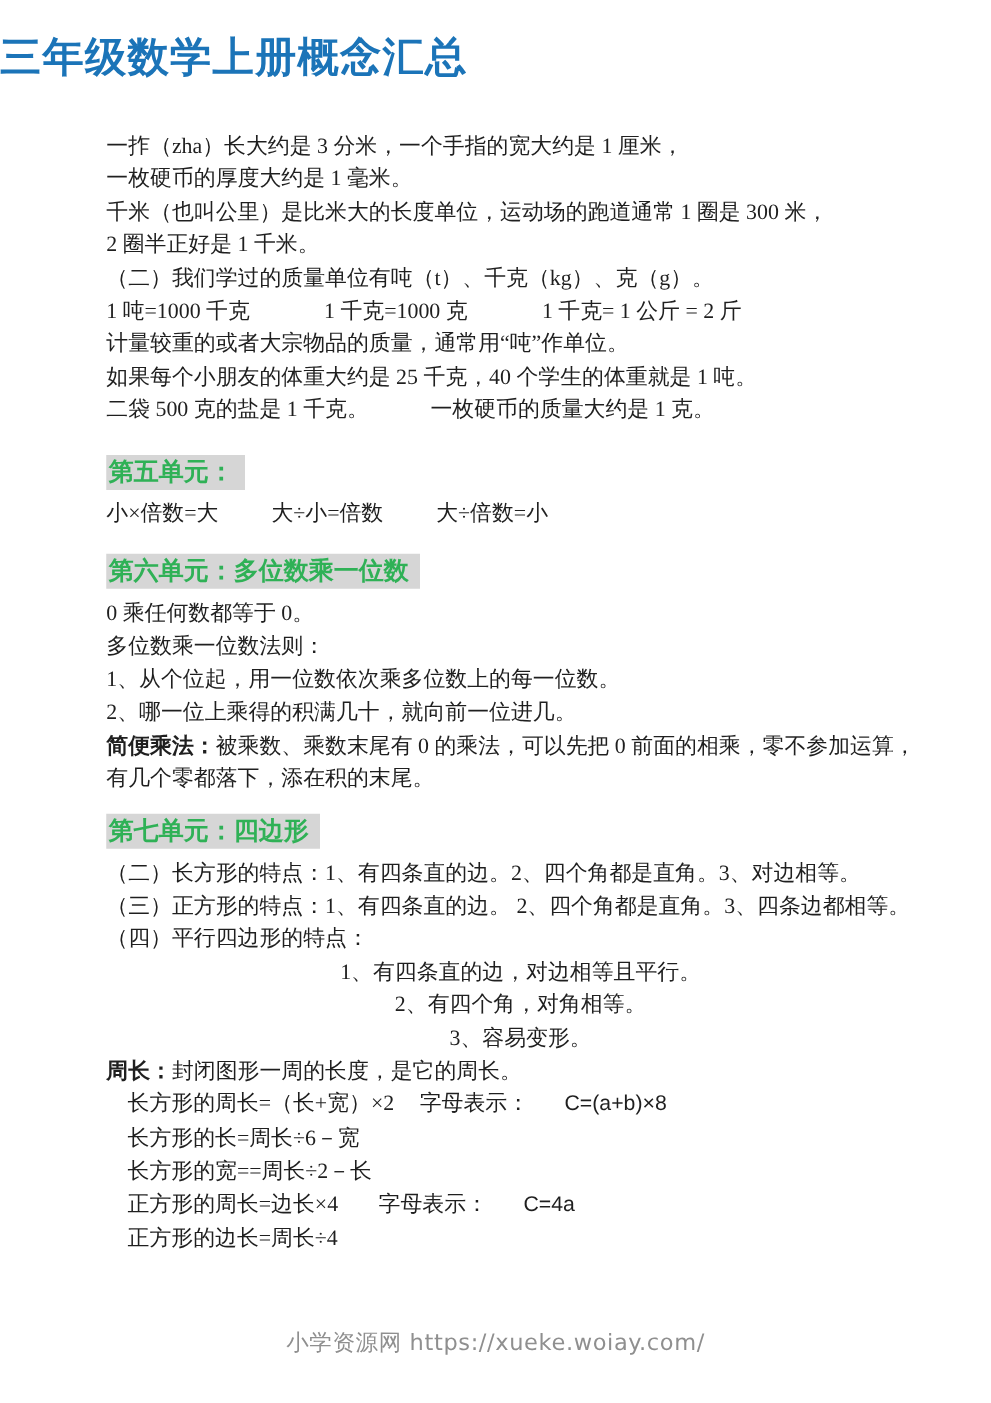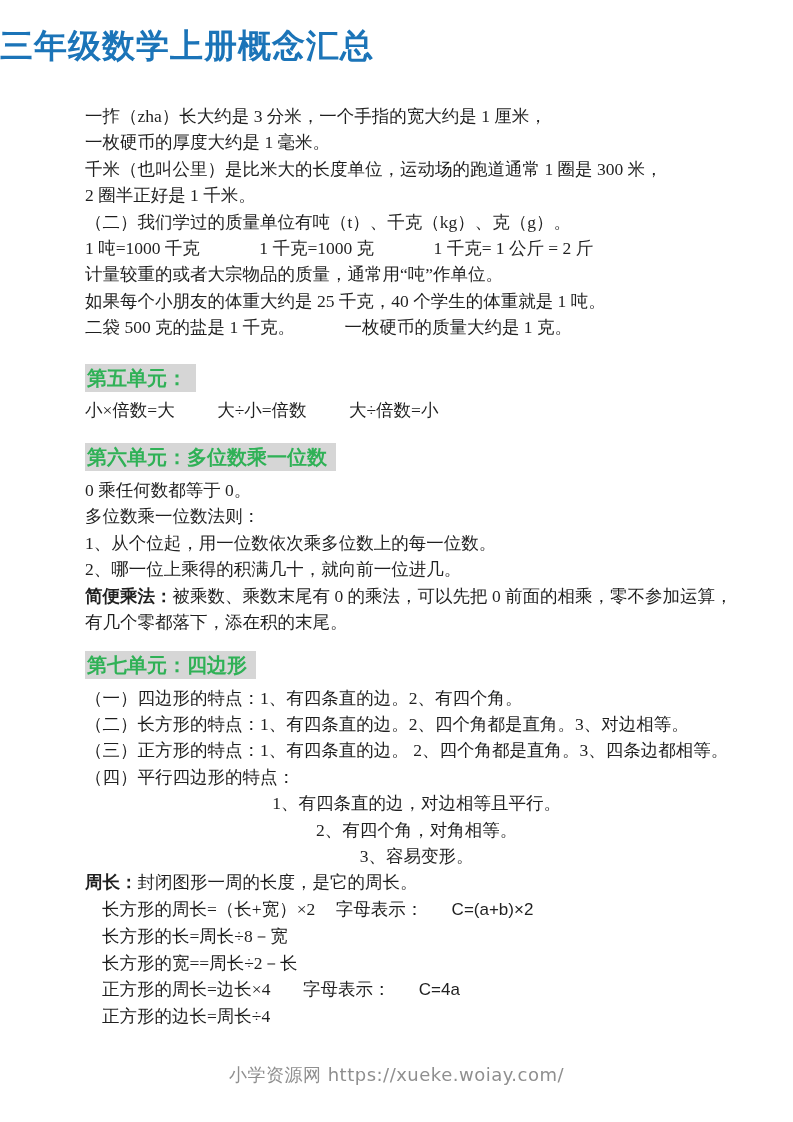--- a/index.html
+++ b/index.html
@@ -118,36 +118,35 @@
         <p class="line">
           <span class="lead">简便乘法：</span><span>被乘数、乘数末尾有 0 的乘法，可以先把 0 前面的相乘，零不参加运算，</span>
         </p>
         <p class="line">有几个零都落下，添在积的末尾。</p>
       </div>
     </section>
 
     <section class="sec-unit7">
       <h2 class="unit-header">第七单元：四边形</h2>
       <div class="after-header">
-        <p class="line">（一）四边形的特点：1、有四条直的边。2、有四个角。</p>
         <p class="line">（二）长方形的特点：1、有四条直的边。2、四个角都是直角。3、对边相等。</p>
         <p class="line">（三）正方形的特点：1、有四条直的边。 2、四个角都是直角。3、四条边都相等。</p>
         <p class="line">（四）平行四边形的特点：</p>
         <p class="line indent1">1、有四条直的边，对边相等且平行。</p>
         <p class="line indent1">2、有四个角，对角相等。</p>
         <p class="line indent1">3、容易变形。</p>
         <p class="line">
           <span class="lead">周长：</span><span>封闭图形一周的长度，是它的周长。</span>
         </p>
         <p class="line indent2">
           <span>长方形的周长=（长+宽）×2</span>
           <span class="gap16">字母表示：</span>
-          <span class="latin gap24">C=(a+b)×2</span>
+          <span class="latin gap24">C=(a+b)×8</span>
         </p>
-        <p class="line indent2">长方形的长=周长÷8－宽</p>
+        <p class="line indent2">长方形的长=周长÷6－宽</p>
         <p class="line indent2">长方形的宽==周长÷2－长</p>
         <p class="line indent2">
           <span>正方形的周长=边长×4</span>
           <span class="gap28">字母表示：</span>
           <span class="latin gap24">C=4a</span>
         </p>
         <p class="line indent2">正方形的边长=周长÷4</p>
       </div>
     </section>
 

